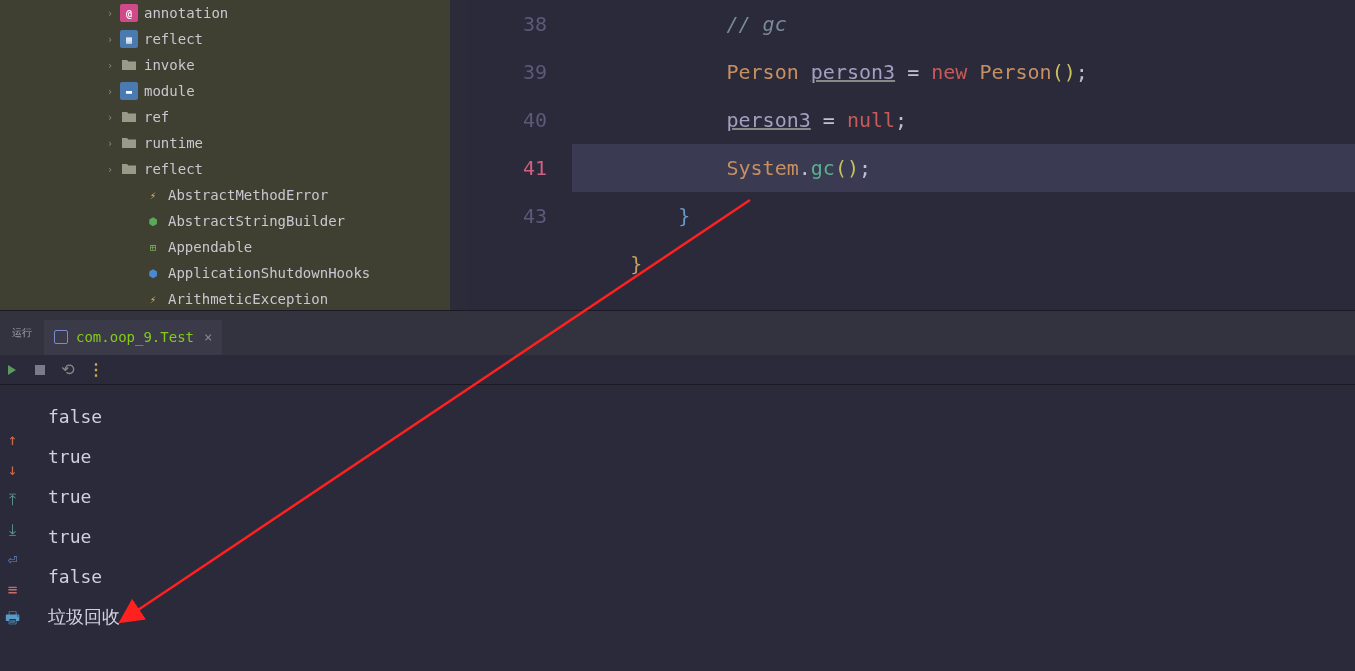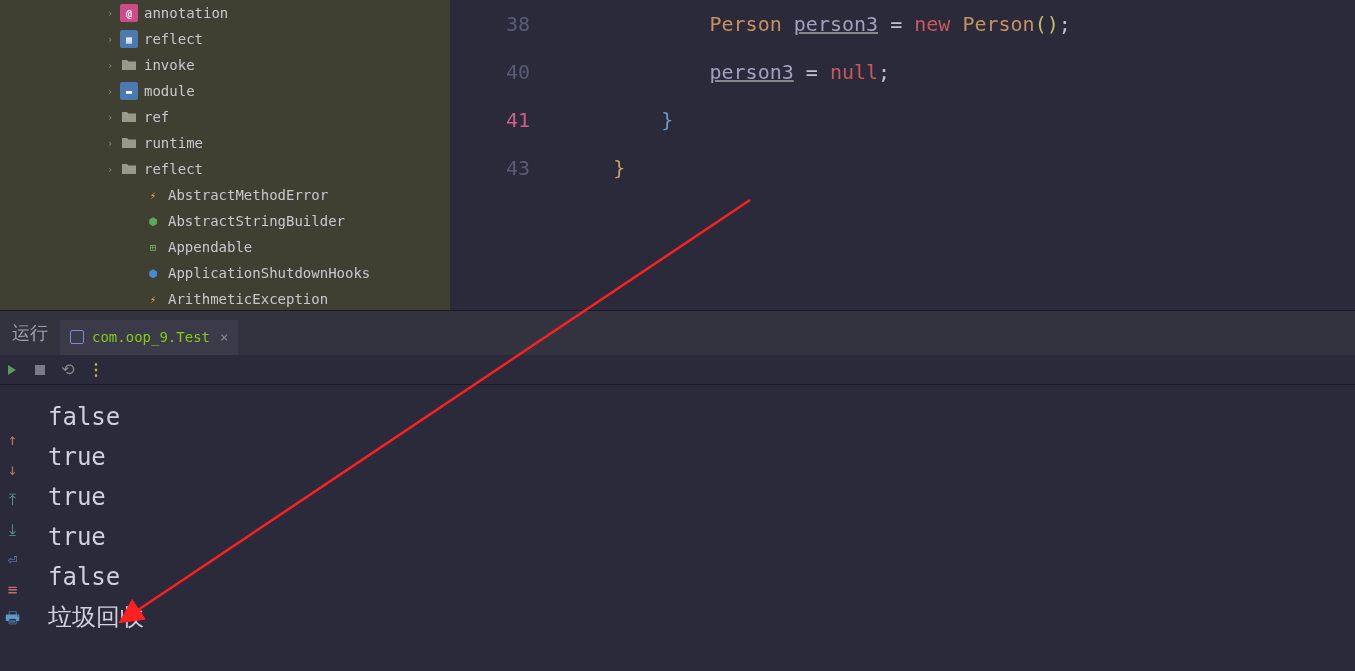--- a/index.html
+++ b/index.html
@@ -13,52 +13,52 @@
 .tree-item .icn { width:18px; height:18px; margin-right:6px; display:flex; align-items:center; justify-content:center; border-radius:2px; font-size:10px; font-weight:bold; }
 .icn-pink { background:#d04a8a; color:#fff; font-size:9px;}
 .icn-blue { background:#4a7ab0; color:#fff; font-size:9px;}
 .icn-folder { color:#9a9a88; }
 .icn-folder svg { fill:#9a9a88; }
 .icn-yellow { color:#e8b84a; }
 .icn-green-c { color:#5aa85a; }
 .icn-green-int { color:#7aa85a; }
 .icn-bluehex { color:#4a8ad0; }
 
-.editor { flex:1; background:#2a2a3a; display:flex; font-family:Consolas,"Courier New",monospace; }
+.editor { flex:1; background:#2a2a3a; display:flex; font-family:Consolas,"Courier New",monospace;margin-left:17px; }
 .gutter { width:105px; background:#2a2a3a; text-align:right; padding-right:25px; color:#5a5a7a; font-size:20px; line-height:48px; }
 .gutter .hl { color:#d06080; }
 .code { flex:1; font-size:20px; line-height:48px; position:relative; }
 .code-line { padding-left:10px; white-space:pre; }
 .code-line.highlight { background:#3a3a52; }
 .c-comment{color:#7a8a9a;font-style:italic;}
 .c-type{color:#c89060;}
 .c-var{color:#a0a0c0;text-decoration:underline;text-decoration-color:#888;}
 .c-op{color:#c0c0d0;}
 .c-kw{color:#c85a5a;}
 .c-call{color:#5ab090;}
 .c-paren{color:#c8c060;}
 .c-semi{color:#c0c0d0;}
 .c-brace1{color:#6a9ac8;}
 .c-brace2{color:#c8a060;}
 
 .bottom { position:absolute; left:0; right:0; top:310px; bottom:0; background:#2a2a3a; display:flex; }
 .bottom-header { position:absolute; left:0; right:0; top:0; height:45px; background:#33333f; display:flex; align-items:center; border-top:1px solid #1a1a24; }
-.run-label { padding:0 12px; color:#a0a0b0; font-size:18px; }
+.run-label { padding:0 12px; color:#a0a0b0; font-size:10px; }
 .tab { display:flex; align-items:center; height:35px; padding:0 10px; background:#3a3a48; margin-top:8px; }
 .tab-icon { width:14px; height:14px; border:1.5px solid #7a8ad0; border-radius:2px; margin-right:8px; }
 .tab-label { color:#84cc16; font-size:14px; }
 .tab-close { margin-left:10px; color:#888; font-size:14px; cursor:pointer; }
 
 .toolbar-row { position:absolute; left:0; right:0; top:45px; height:30px; display:flex; align-items:center; padding-left:3px; gap:10px; border-bottom:1px solid #1a1a24;}
 .tb-btn { width:18px; height:18px; display:flex; align-items:center; justify-content:center; cursor:pointer; }
 
 .left-gutter { position:absolute; left:0; top:75px; bottom:0; width:25px; background:#2a2a3a; display:flex; flex-direction:column; align-items:center; padding-top:45px; gap:12px; }
 .left-gutter .gbtn { width:16px; height:18px; display:flex; align-items:center; justify-content:center; cursor:pointer; }
 
-.console { position:absolute; left:30px; right:0; top:75px; bottom:0; padding:12px 18px; font-family:Consolas,"Courier New",monospace; font-size:24px; line-height:40px; color:#d0d0e0; }
+.console { position:absolute; left:30px; right:0; top:75px; bottom:0; padding:12px 18px; font-family:Consolas,"Courier New",monospace; font-size:18px; line-height:40px; color:#d0d0e0; }
 .console-line { }
 
 .arrow-overlay { position:absolute; pointer-events:none; left:0; top:0; width:1355px; height:671px; z-index:100; }
 </style>
 </head>
 <body>
 
 <div class="top">
   <div class="sidebar">
     <div class="tree-item" style="padding-left:100px">
@@ -135,27 +135,30 @@
     <div class="tree-item" style="padding-left:124px">
       <span class="chev none">›</span>
       <span class="icn icn-yellow">⚡</span>
       <span>ArithmeticException</span>
     </div>
   </div>
 
   <div class="editor">
     <div class="gutter">
       <div>38</div>
+      <div>39</div>
       <div>40</div>
       <div class="hl">41</div>
       <div>43</div>
     </div>
     <div class="code">
+      <div class="code-line">            <span class="c-comment">// gc</span></div>
       <div class="code-line">            <span class="c-type">Person</span> <span class="c-var">person3</span><span class="c-op"> = </span><span class="c-kw">new</span><span class="c-type"> Person</span><span class="c-paren">()</span><span class="c-semi">;</span></div>
       <div class="code-line">            <span class="c-var">person3</span><span class="c-op"> = </span><span class="c-kw">null</span><span class="c-semi">;</span></div>
+      <div class="code-line highlight">            <span class="c-type">System</span><span class="c-op">.</span><span class="c-call">gc</span><span class="c-paren">()</span><span class="c-semi">;</span></div>
       <div class="code-line">        <span class="c-brace1">}</span></div>
       <div class="code-line">    <span class="c-brace2">}</span></div>
     </div>
   </div>
 </div>
 
 <div class="bottom">
   <div class="bottom-header">
     <span class="run-label">运行</span>
     <div class="tab">

